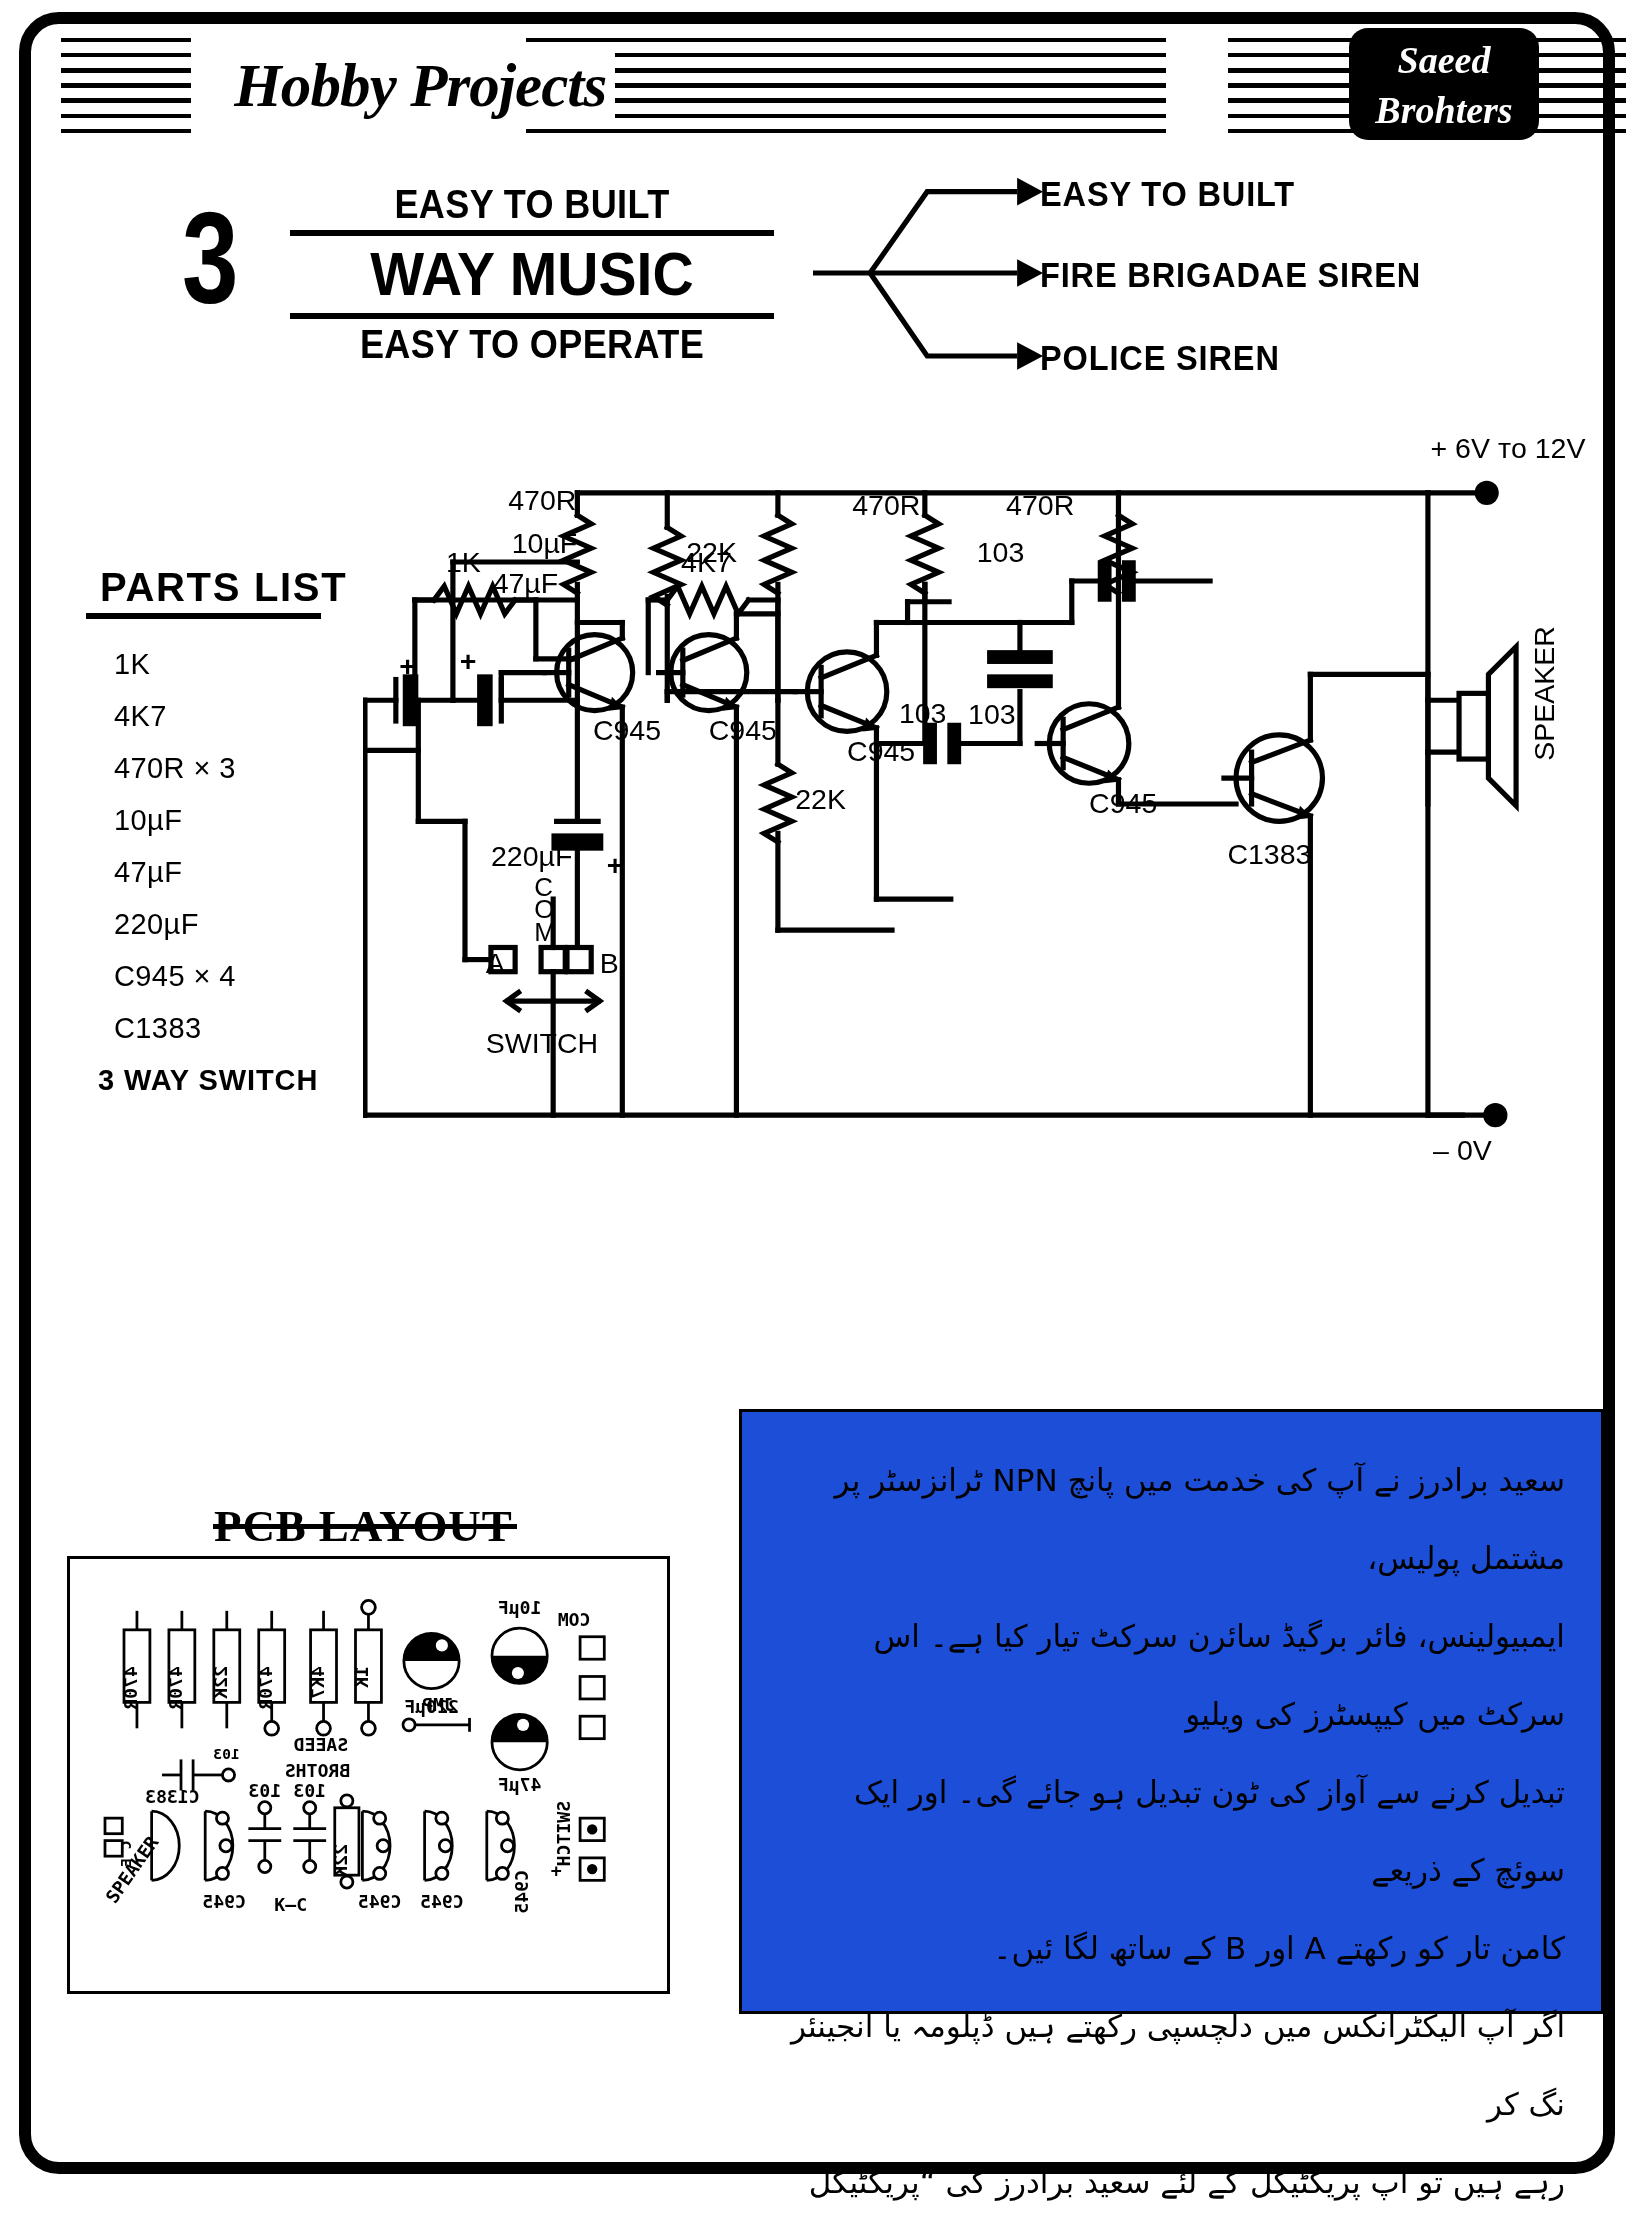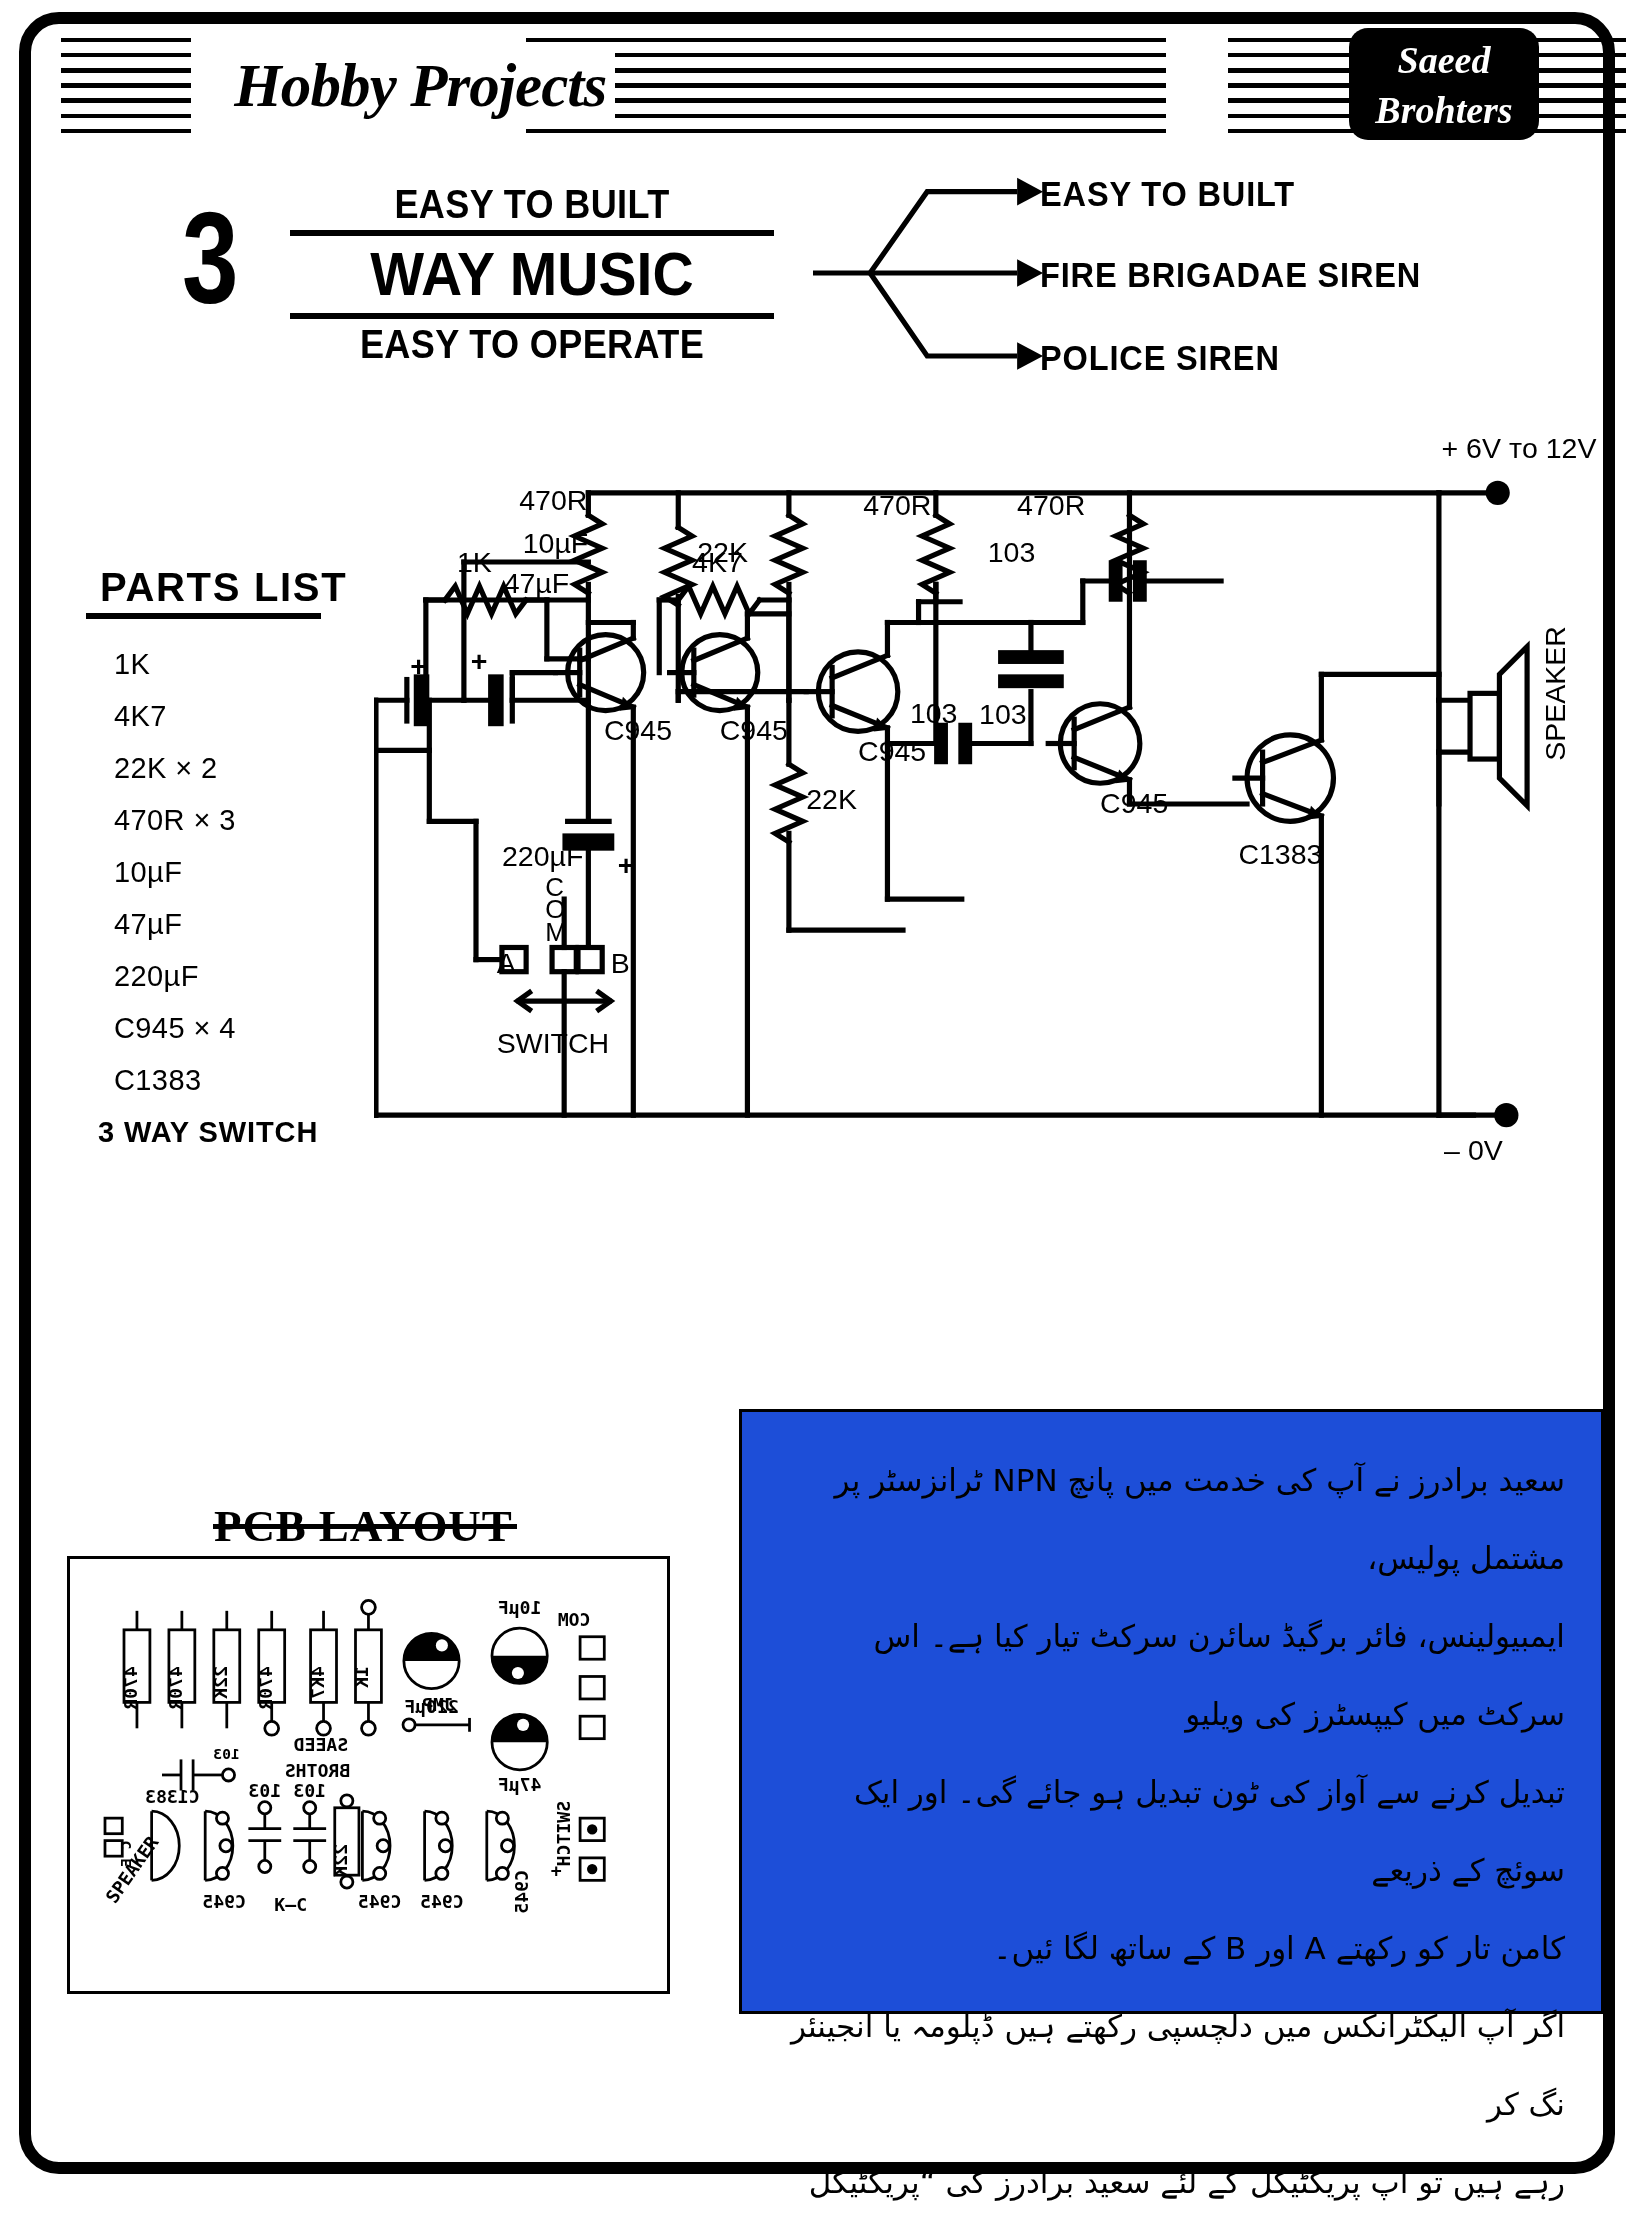--- a/index.html
+++ b/index.html
@@ -112,21 +112,21 @@
   }
   #pl-underline{height:6px;background:#000;width:235px;margin-bottom:19px;}
   .pl-item{
     font-size:29px;line-height:52px;
     padding-left:28px;letter-spacing:0.4px;
     white-space:nowrap;
   }
   #pl-last{padding-left:12px;letter-spacing:0.9px;font-weight:bold;}
 
   
-  #schematic{position:absolute;left:374px;top:415px;width:1262px;height:778px;}
+  #schematic{position:absolute;left:363px;top:415px;width:1262px;height:778px;}
 
   
   #pcb-title{
     position:absolute;left:214px;top:1470px;
     font-family:"Liberation Serif", serif;
     font-weight:700;font-size:45px;line-height:48px;
     letter-spacing:0.9px;
     margin-top:32px;
   }
   #pcb-underline{position:absolute;left:213px;top:1524px;width:304px;height:5.2px;background:#000;}
@@ -225,21 +225,20 @@
     <div class="feat" id="feat0">EASY TO BUILT</div>
     <div class="feat" id="feat1">FIRE BRIGADAE SIREN</div>
     <div class="feat" id="feat2">POLICE SIREN</div>
   </div>
 
   <div id="partslist">
     <div id="pl-title">PARTS LIST</div>
     <div id="pl-underline"></div>
     <div class="pl-item">1K</div>
     <div class="pl-item">4K7</div>
-    <div class="pl-item">22K × 2</div>
     <div class="pl-item">470R × 3</div>
     <div class="pl-item">10µF</div>
     <div class="pl-item">47µF</div>
     <div class="pl-item">220µF</div>
     <div class="pl-item">C945 × 4</div>
     <div class="pl-item">C1383</div>
     <div class="pl-item" id="pl-last">3 WAY SWITCH</div>
   </div>
 
   <div id="schematic">

